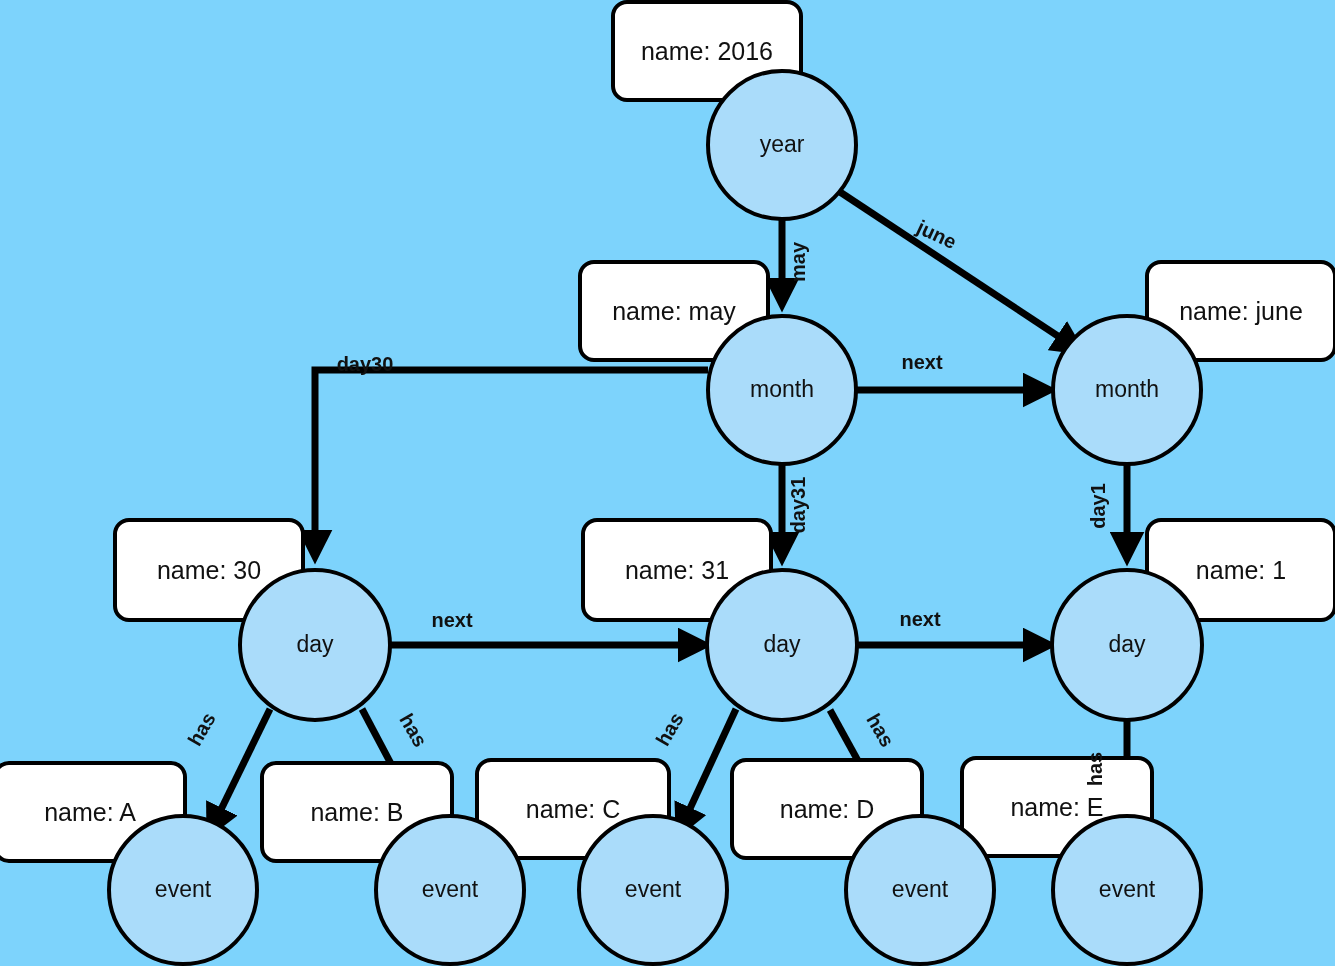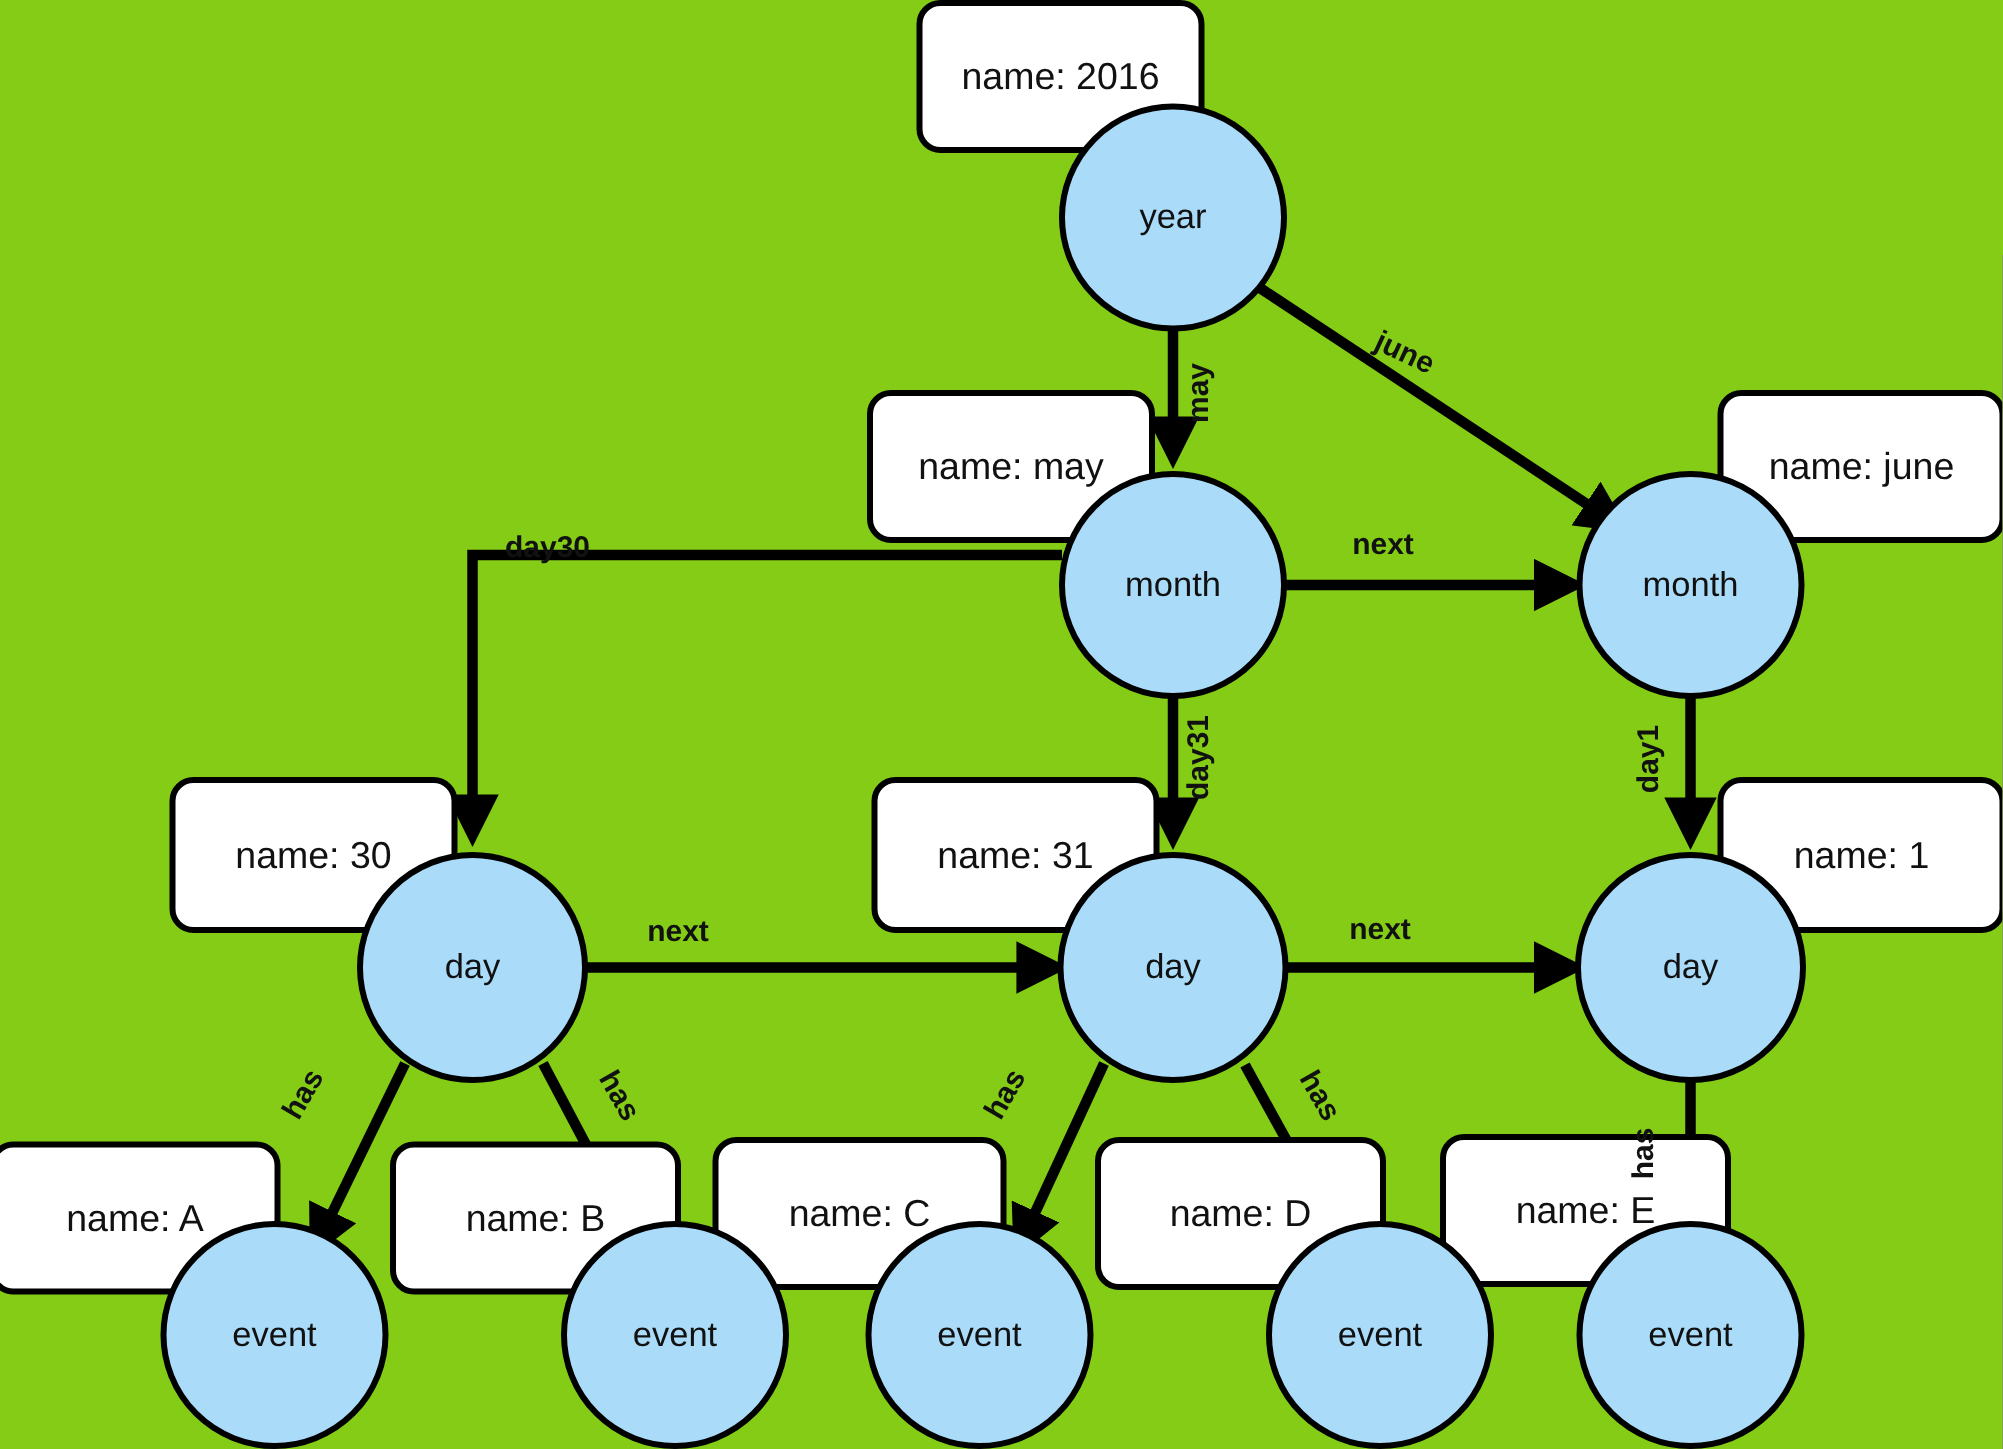--- a/index.html
+++ b/index.html
@@ -10,21 +10,21 @@
   body {
     width: 1335px;
     height: 966px;
     overflow: hidden;
     font-family: "Liberation Sans", sans-serif;
   }
   #canvas {
     position: relative;
     width: 1335px;
     height: 966px;
-    background: #84cc16;
+    background: #7dd3fc;
   }
   svg#graph {
     position: absolute;
     top: 0;
     left: 0;
     width: 1335px;
     height: 966px;
   }
   .node-circle {
     fill: #aadcfa;

